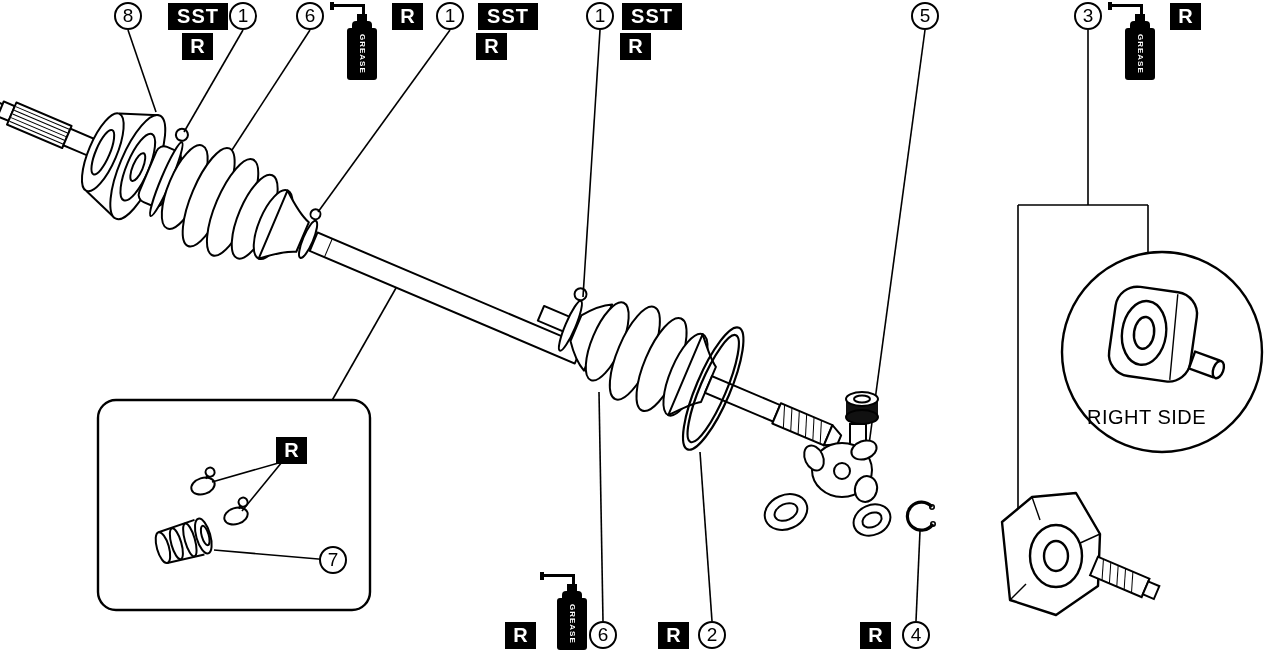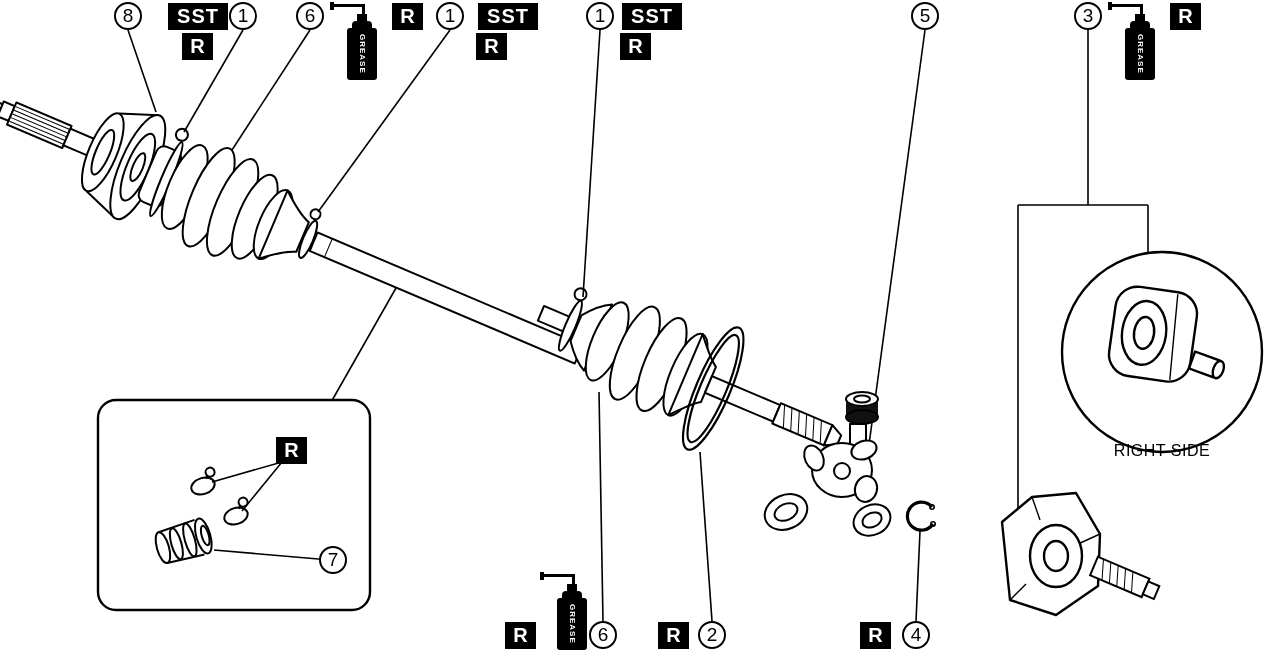--- a/index.html
+++ b/index.html
@@ -15,22 +15,22 @@
     display:flex; align-items:center; justify-content:center;
     font-size:19px; color:#000; z-index:3;
   }
   .tag {
     position:absolute; background:#000; color:#fff; font-weight:bold;
     display:flex; align-items:center; justify-content:center; z-index:3;
   }
   .tag.sst { width:60px; height:27px; font-size:20px; letter-spacing:1px; }
   .tag.r   { width:31px; height:27px; font-size:20px; }
   .right-side {
-    position:absolute; font-size:16px; color:#000; z-index:3;
-    letter-spacing:0.5px; text-align:center; width:150px;margin-top:36px;
+    position:absolute; font-size:20px; color:#000; z-index:3;
+    letter-spacing:0.5px; width:150px;
   }
   .grease-can { position:absolute; width:70px; height:82px; z-index:3; }
   .can-tip    { position:absolute; left:0;  top:2px;  width:4px;  height:8px;  background:#000; }
   .can-straw  { position:absolute; left:4px; top:4px; width:31px; height:12px;
                 border-top:3px solid #000; border-right:3px solid #000; }
   .can-nozzle { position:absolute; left:27px; top:14px; width:10px; height:8px; background:#000; }
   .can-shoulder{ position:absolute; left:22px; top:21px; width:20px; height:9px; background:#000;
                  border-radius:4px 4px 0 0; }
   .can-body   { position:absolute; left:17px; top:28px; width:30px; height:52px; background:#000;
                 border-radius:3px; display:flex; align-items:center; justify-content:center; }

